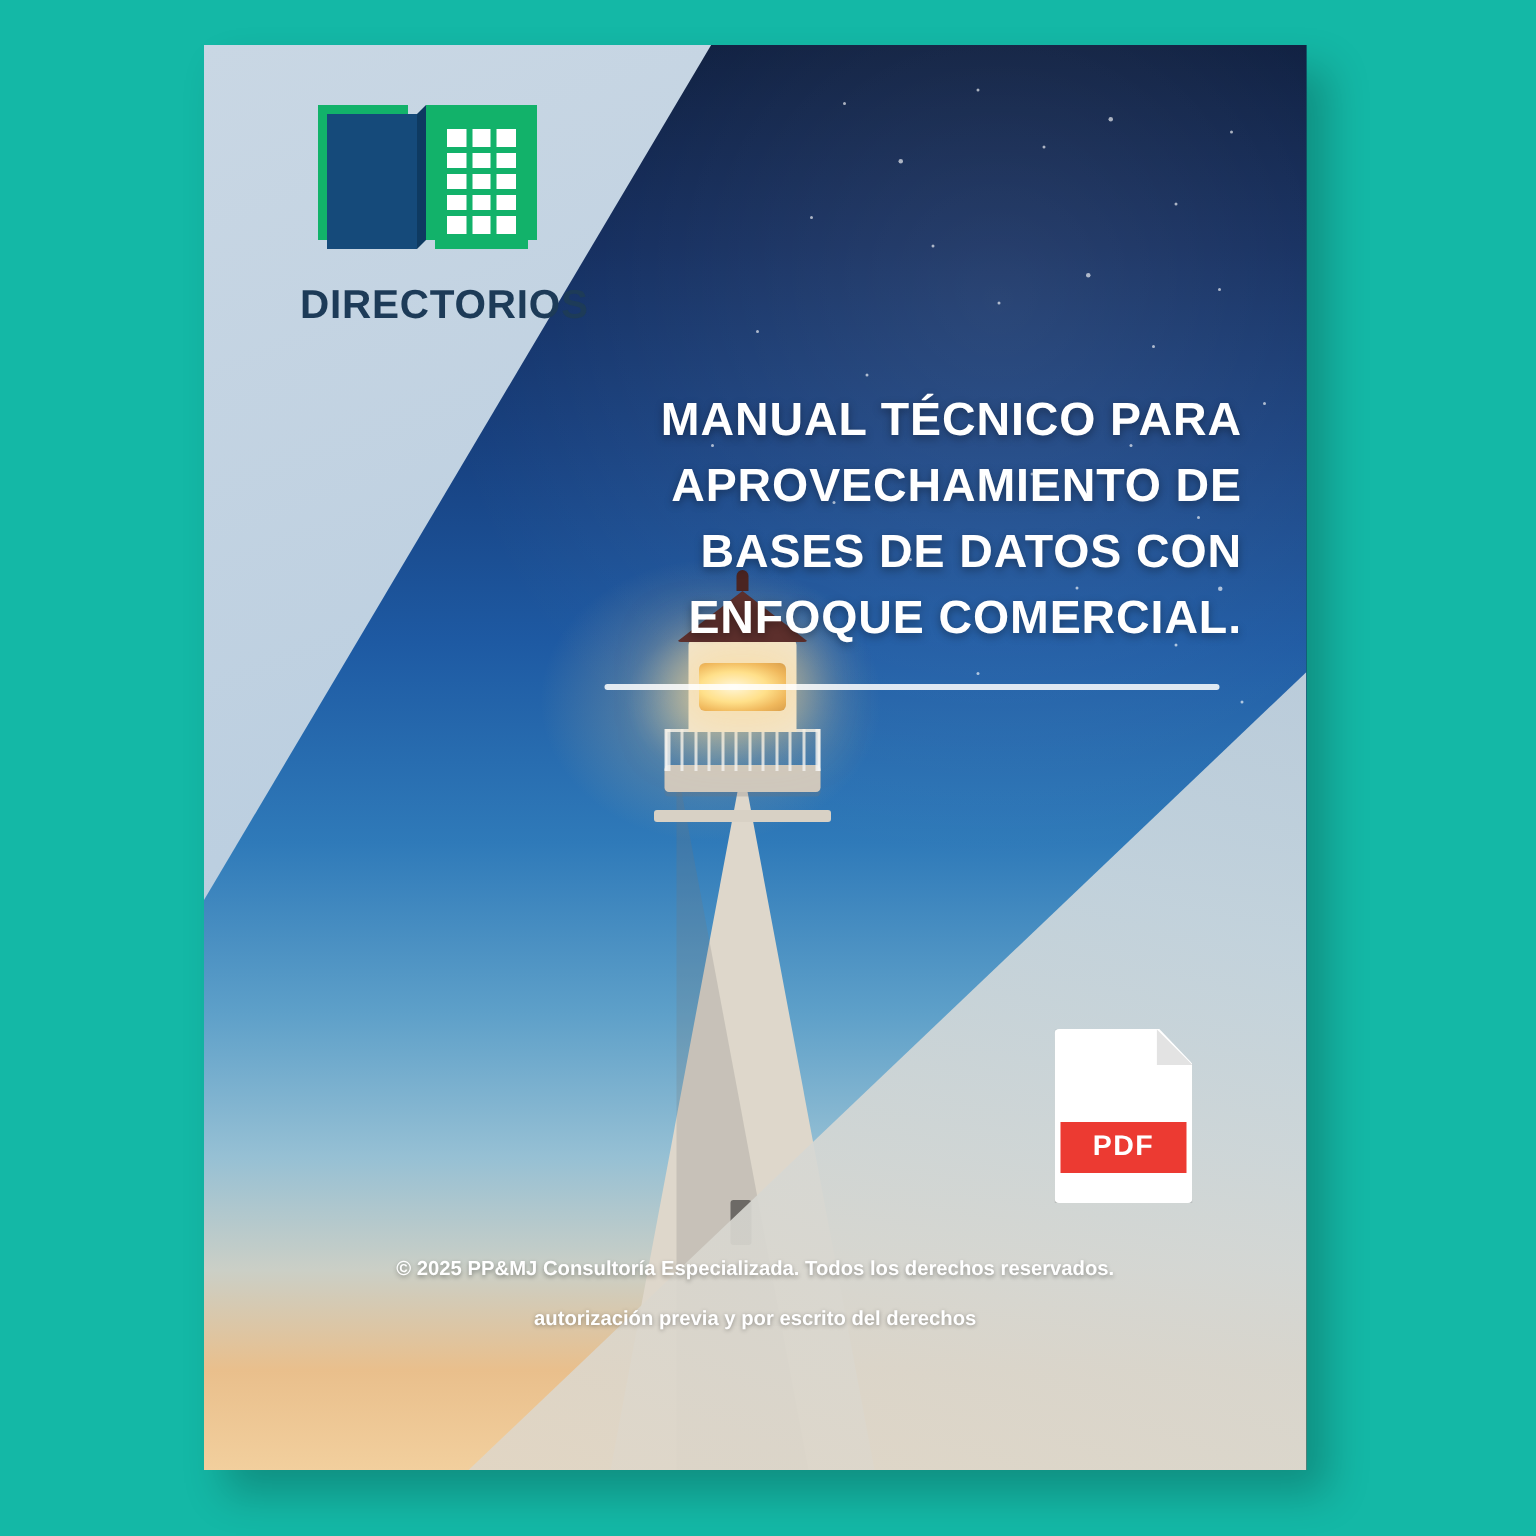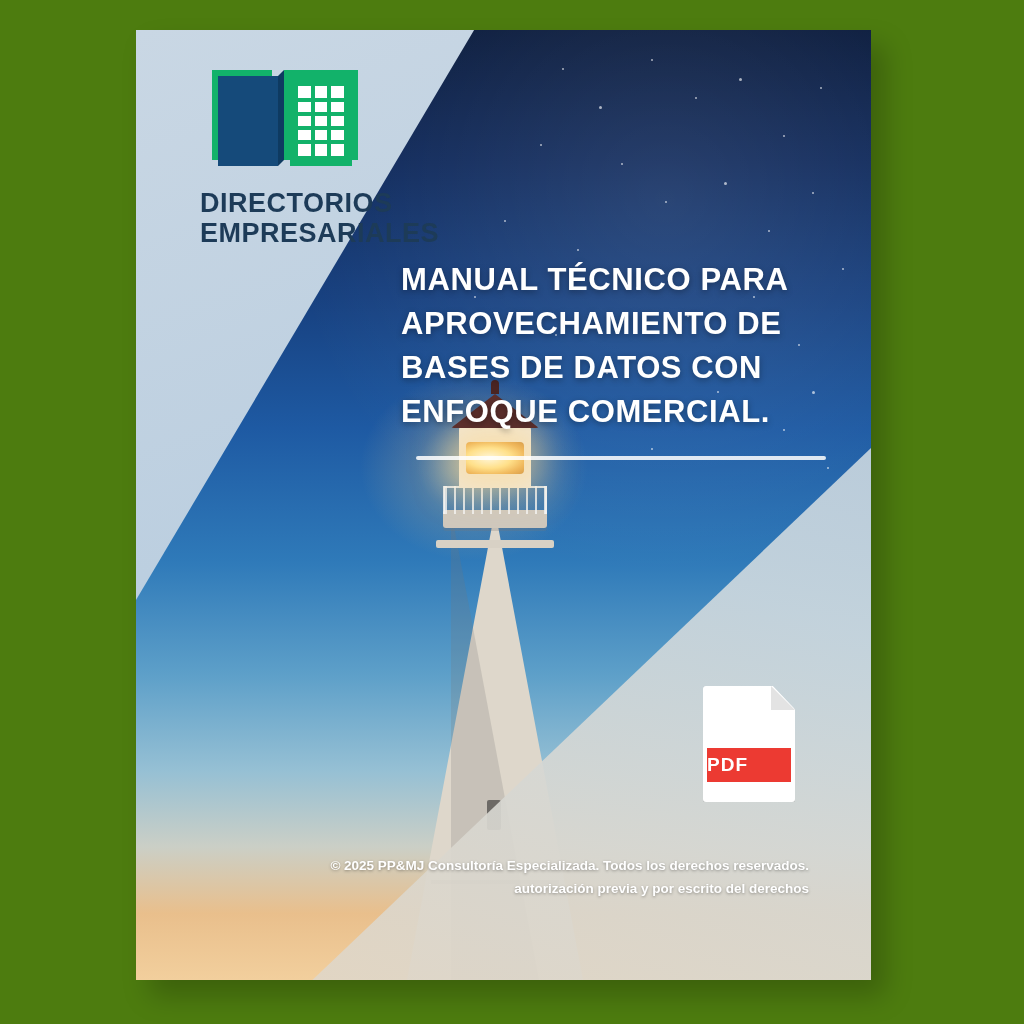--- a/index.html
+++ b/index.html
@@ -9,21 +9,21 @@
     height: 1024px;
     background: #f7f7f5;
     font-family: "Liberation Sans", sans-serif;
     overflow: hidden;
   }
 
   #stage {
     position: relative;
     width: 1024px;
     height: 1024px;
-    background: #4d7c0f;
+    background: #14b8a6;
   }
 
   
   .cover {
     position: absolute;
     left: 136px;
     top: 30px;
     width: 735px;
     height: 950px;
     overflow: hidden;
@@ -166,22 +166,22 @@
     color:#1d3b58;
     font-weight: 700;
     font-size: 27px;
     letter-spacing: 0.5px;
     line-height: 1.12;
   }
 
   
   .title-block {
     position:absolute;
-    left: 265px; top: 228px; width: 440px;
-    text-align:left;
+    left: 252px; top: 228px; width: 440px;
+    text-align:right;
   }
   .title-block h1 {
     margin:0;
     color:#ffffff;
     font-size: 31px;
     font-weight: 700;
     line-height: 1.42;
     letter-spacing: 0.6px;
     text-shadow: 0 2px 6px rgba(0,0,0,0.35);
   }
@@ -207,38 +207,38 @@
   .pdf-fold {
     position:absolute; right:0; top:0;
     width: 24px; height: 24px;
     background: #e3e3e3;
     clip-path: polygon(0 0, 100% 100%, 0 100%);
   }
   .pdf-band {
     position:absolute; left: 4px; right: 4px; bottom: 20px;
     height: 34px;
     background:#ec3a32;
-    display:flex; align-items:center; 
+    display:flex; align-items:center; justify-content:center;
   }
   .pdf-band span {
     color:#fff; font-weight:700; font-size:19px; letter-spacing:1px;
   }
 
   
   .legal {
     position:absolute;
     left: 60px; right: 60px; bottom: 78px;
     text-align:center;
     color:#ffffff;
     font-size: 13.5px;
     font-weight: 700;
     line-height: 1.55;
     text-shadow: 0 1px 3px rgba(0,0,0,0.35);
   }
-  .legal p { margin: 2px; text-align: right; }
+  .legal p { margin: 12px; }
 </style>
 </head>
 <body>
 
 <div id="stage">
 
   <div class="cover">
 
     <div class="photo">
       <div class="stars">
@@ -304,21 +304,20 @@
           <line x1="92" y1="58" x2="138" y2="58"></line>
           <line x1="92" y1="72" x2="138" y2="72"></line>
           <line x1="92" y1="86" x2="138" y2="86"></line>
           <line x1="107" y1="30" x2="107" y2="100"></line>
           <line x1="123" y1="30" x2="123" y2="100"></line>
         </g>
         <path d="M72 20 L78 14 L78 104 L72 110 Z" fill="#0e3a61"></path>
       </svg>
       <div class="logo-text">
         <div>DIRECTORIOS</div>
-        <div>EMPRESARIALES</div>
       </div>
     </div>
 
     <div class="title-block">
       <h1>MANUAL TÉCNICO PARA APROVECHAMIENTO DE BASES DE DATOS CON ENFOQUE COMERCIAL.</h1>
       <div class="title-rule"></div>
     </div>
 
     <div class="pdf-badge">
       <div class="pdf-page"></div>

